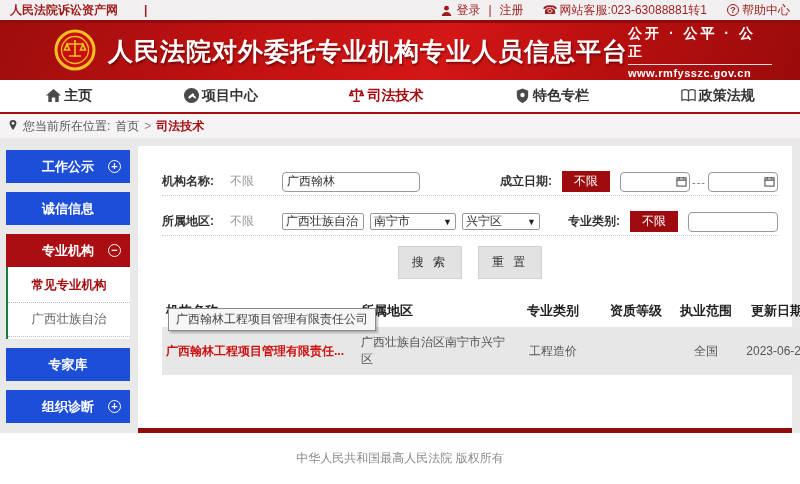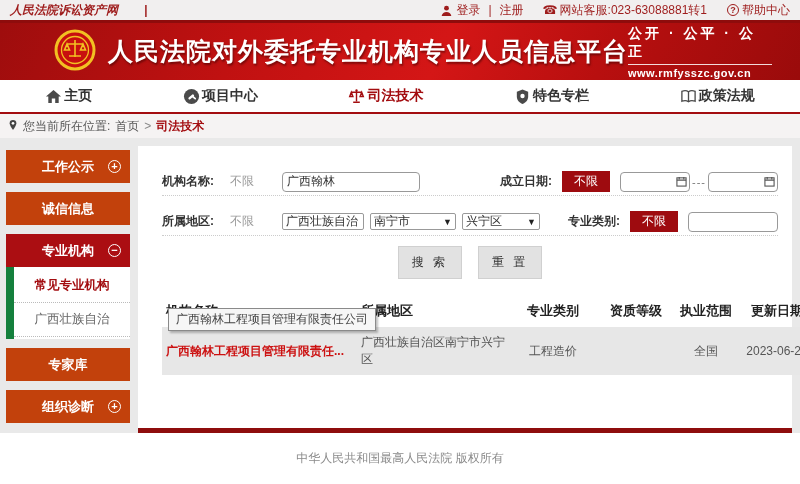--- a/index.html
+++ b/index.html
@@ -4,21 +4,21 @@
 <style>
   * { margin:0; padding:0; box-sizing:border-box; }
   html,body { width:800px; height:484px; overflow:hidden;
     font-family:"Liberation Sans","DejaVu Sans",sans-serif; background:#fff; }
   .page { position:relative; width:800px; height:484px; }
 
   
   .topbar { position:absolute; top:0; left:0; right:0; height:20px; background:#f1efef;
     display:flex; align-items:center; justify-content:space-between; padding:0 10px;
     font-size:12px; color:#9e1c1c; }
-  .topbar .left { display:flex; align-items:center; gap:24px; font-weight:bold;font-style:italic; }
+  .topbar .left { display:flex; align-items:center; gap:24px; font-weight:bold; }
   .topbar .right { display:flex; align-items:center; gap:6px; }
   .topbar .sep { color:#9e1c1c; padding:0 2px; }
   .tb-icon { display:inline-flex; width:13px; height:13px; align-items:center; justify-content:center; }
   .help-circle { display:inline-flex; width:12px; height:12px; border:1px solid #9e1c1c; border-radius:50%;
     font-size:9px; align-items:center; justify-content:center; font-weight:bold; }
   .tb-group { display:flex; align-items:center; gap:3px; margin-left:14px; cursor:pointer; }
 
   .red-sliver { position:absolute; top:20px; left:0; right:0; height:3px; background:#8e0c0c; }
 
   
@@ -29,42 +29,42 @@
   .banner-title { color:#fff; font-size:25px; font-weight:bold; letter-spacing:1px; margin-left:12px;
     text-shadow:1px 2px 2px rgba(60,0,0,.55); white-space:nowrap; }
   .banner-right { margin-left:auto; margin-right:14px; color:#fff; text-align:left; }
   .banner-slogan { font-size:14px; font-weight:bold; letter-spacing:3px; padding-bottom:3px;
     border-bottom:1px solid rgba(255,255,255,.85); }
   .banner-url { font-size:11px; letter-spacing:.5px; margin-top:2px; font-weight:bold; }
 
   
   .nav { position:absolute; top:80px; left:0; right:0; height:34px; background:#fff;
     border-bottom:2px solid #a30d10; display:flex; align-items:center; justify-content:space-around; }
-  .nav-item { display:flex; align-items:flex-end; gap:2px; font-size:14px; font-weight:bold; color:#333; cursor:pointer; }
+  .nav-item { display:flex; align-items:flex-start; gap:2px; font-size:14px; font-weight:bold; color:#333; cursor:pointer; }
   .nav-item.active { color:#a30d10; }
   .nav-icon { width:17px; height:17px; display:inline-flex; }
 
   
   .breadcrumb { position:absolute; top:114px; left:0; right:0; height:24px; background:#f5f3f3;
     display:flex; align-items:center; padding:0 8px; font-size:12px; color:#555; gap:5px; }
   .breadcrumb .current { color:#a30d10; font-weight:bold; }
   .crumb-sep { color:#888; }
 
   
   .main { position:absolute; top:138px; left:0; right:0; height:295px; background:#e9e9e9; }
 
   
   .sidebar { position:absolute; top:12px; left:6px; width:124px; }
-  .side-item { height:33px; background:#c2410c; color:#fff; font-size:13px; font-weight:bold;
+  .side-item { height:33px; background:#1d4ed8; color:#fff; font-size:13px; font-weight:bold;
     display:flex; align-items:center; justify-content:center; gap:10px; margin-bottom:9px;
     position:relative; cursor:pointer; }
   .side-item.red { background:#ab0e12; }
   .toggle { position:absolute; right:9px; width:13px; height:13px; border:1px solid #fff; border-radius:50%;
     font-size:11px; line-height:11px; display:flex; align-items:center; justify-content:center; font-weight:bold; }
-  .subpanel { background:#fff; border-left:8px solid #15803d; margin:-9px 0 9px 0; padding:2px 0; }
+  .subpanel { background:#fff; border-left:2px solid #15803d; margin:-9px 0 9px 0; padding:2px 0; }
   .sub-item { height:34px; display:flex; align-items:center; justify-content:center; font-size:12.5px;
     color:#666; border-bottom:1px dotted #bbb; cursor:pointer; }
   .sub-item:last-child { border-bottom:1px dotted #bbb; }
   .sub-item.active { color:#a30d10; font-weight:bold; }
 
   
   .content { position:absolute; top:8px; left:138px; right:8px; bottom:0; background:#fff;
     border-bottom:5px solid #8e0d0d; padding:10px 14px 0 24px; }
   .form-row { display:flex; align-items:center; height:28px; border-bottom:1px dotted #ccc; font-size:12px;margin-top:12px; }
   .f-label { font-weight:bold; color:#333; width:68px; }

